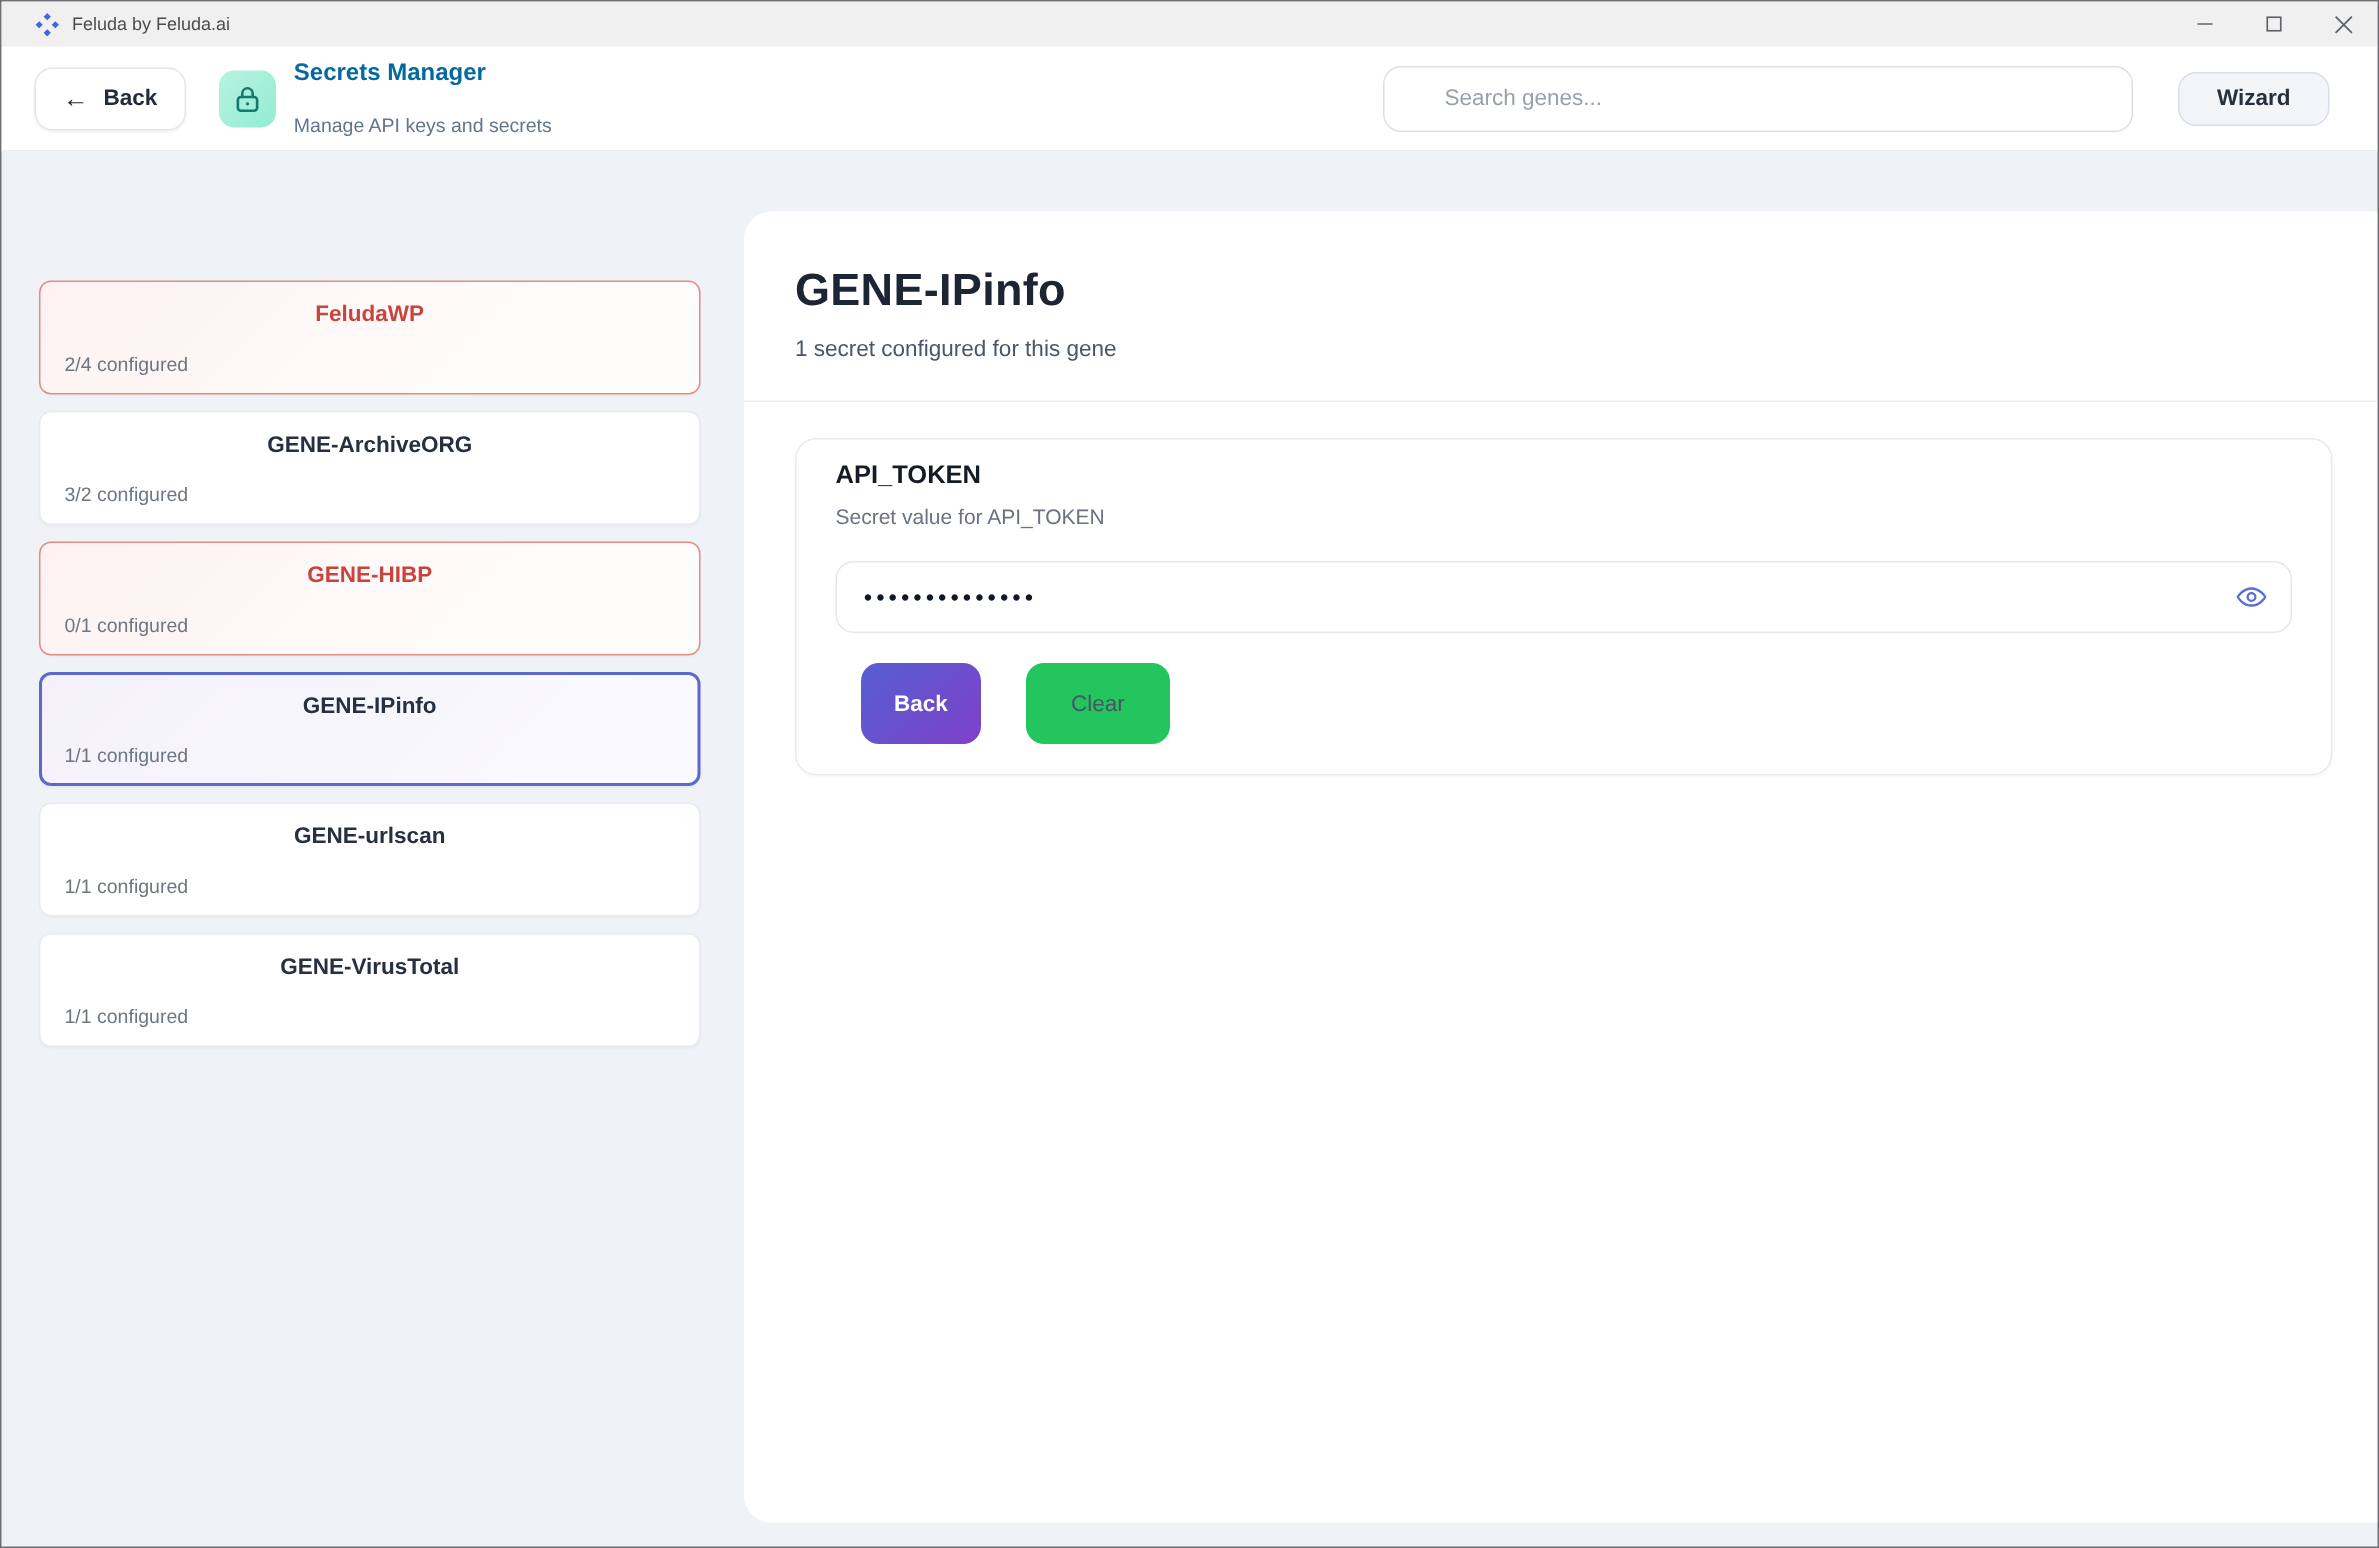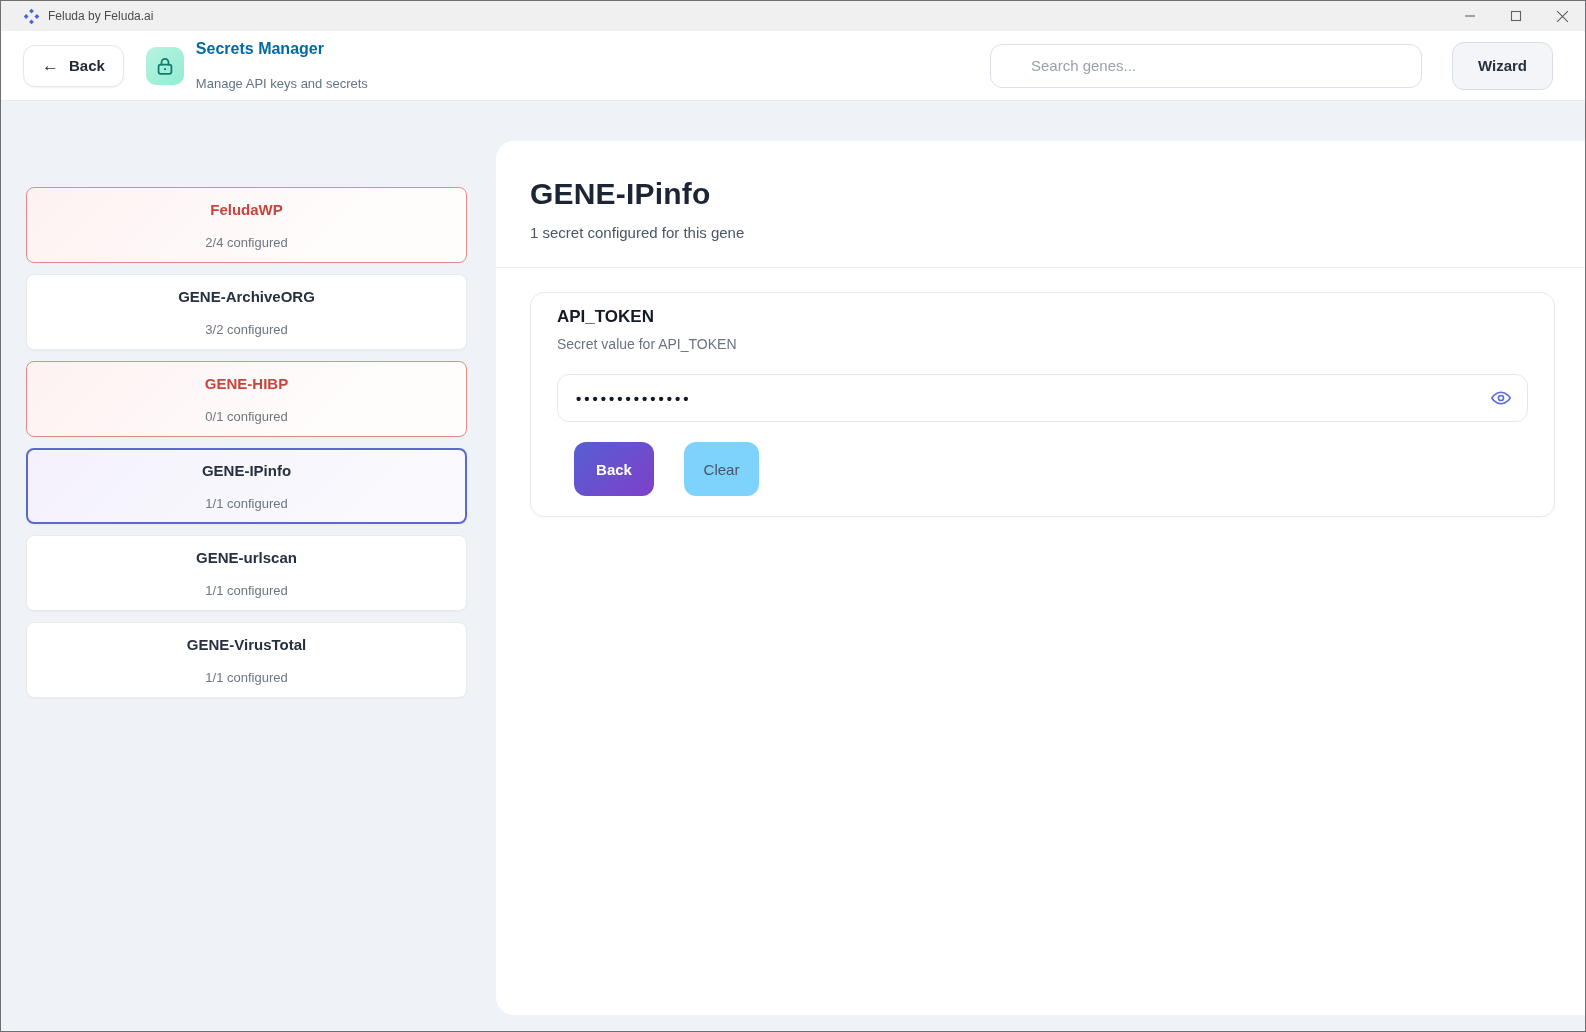--- a/index.html
+++ b/index.html
@@ -37,43 +37,43 @@
   .lock-badge{
     width:38px; height:38px; margin-left:22px; border-radius:10px;
     background:linear-gradient(135deg,#b7f3e0,#93ecd3);
     display:flex; align-items:center; justify-content:center;
   }
   .header-titles{ margin-left:12px; }
   .header-titles h1{ font-size:16px; font-weight:700; color:#0369a1; }
   .header-titles p{ font-size:13px; color:#64748b; margin-top:18px; }
   .header-right{ display:flex; align-items:center; gap:30px; }
   .search-input{
-    width:432px; height:44px; border:1px solid #dbe0e7; border-radius:12px;
+    width:500px; height:44px; border:1px solid #dbe0e7; border-radius:12px;
     padding:0 16px 0 40px; font-size:15px; color:#1f2937; background:#fff; outline:none;
     font-family:"Liberation Sans", sans-serif;
   }
   .search-input::placeholder{ color:#98a1ad; }
   .wizard-btn{
-    height:48px; padding:0 25px; border-radius:12px; background:#f3f5f9;
+    height:36px; padding:0 25px; border-radius:12px; background:#f3f5f9;
     border:1px solid #d9dee6; font-size:15px; font-weight:700; color:#27303d; cursor:pointer;
     font-family:"Liberation Sans", sans-serif;
   }
   
   .content{ flex:1; position:relative; }
   .sidebar{
     position:absolute; left:25px; top:86px; width:441px;
     display:flex; flex-direction:column; gap:11px;
   }
   .gene-card{
     height:76px; background:#fff; border:1px solid #e8eaef; border-radius:8px;
     padding:13px 16px 12px; display:flex; flex-direction:column; cursor:pointer;
     box-shadow:0 1px 2px rgba(16,24,40,.03);
   }
   .gene-card .g-name{ font-size:15px; font-weight:700; color:#273040; text-align:center; }
-  .gene-card .g-status{ font-size:13px; color:#6e7681; margin-top:auto; text-align:center; }
+  .gene-card .g-status{ font-size:13px; color:#6e7681; margin-top:auto; text-align:left; }
   .gene-card.error{
     border:1px solid #e08d86;
     background:linear-gradient(135deg,#fdf2f1 0%,#fffcfc 70%);
   }
   .gene-card.error .g-name{ color:#c7453e; }
   .gene-card.selected{
     border:2px solid #5d68ce;
     background:linear-gradient(135deg,#f4f1fb 0%,#faf9fe 80%);
     padding:12px 15px 11px;
   }
@@ -103,22 +103,22 @@
     background:none; border:none; cursor:pointer; display:flex; padding:2px;
   }
   .btn-row{ margin-top:20px; padding-left:17px; display:flex; gap:30px; align-items:center; }
   .save-btn{
     width:80px; height:54px; border:none; border-radius:12px;
     background:linear-gradient(135deg,#575fd2 0%,#7e40c8 100%);
     color:#fff; font-size:15px; font-weight:700; cursor:pointer;
     font-family:"Liberation Sans", sans-serif;
   }
   .clear-btn{
-    width:75px; height:54px; border:none; border-radius:12px;
-    background:#7dd3fc; color:#4b5563; font-size:15px; cursor:pointer;
+    width:96px; height:54px; border:none; border-radius:12px;
+    background:#22c55e; color:#4b5563; font-size:15px; cursor:pointer;
     font-family:"Liberation Sans", sans-serif;
   }
 </style>
 </head>
 <body>
 
 <div class="window">
 
   <div class="titlebar">
     <span class="app-ico">

